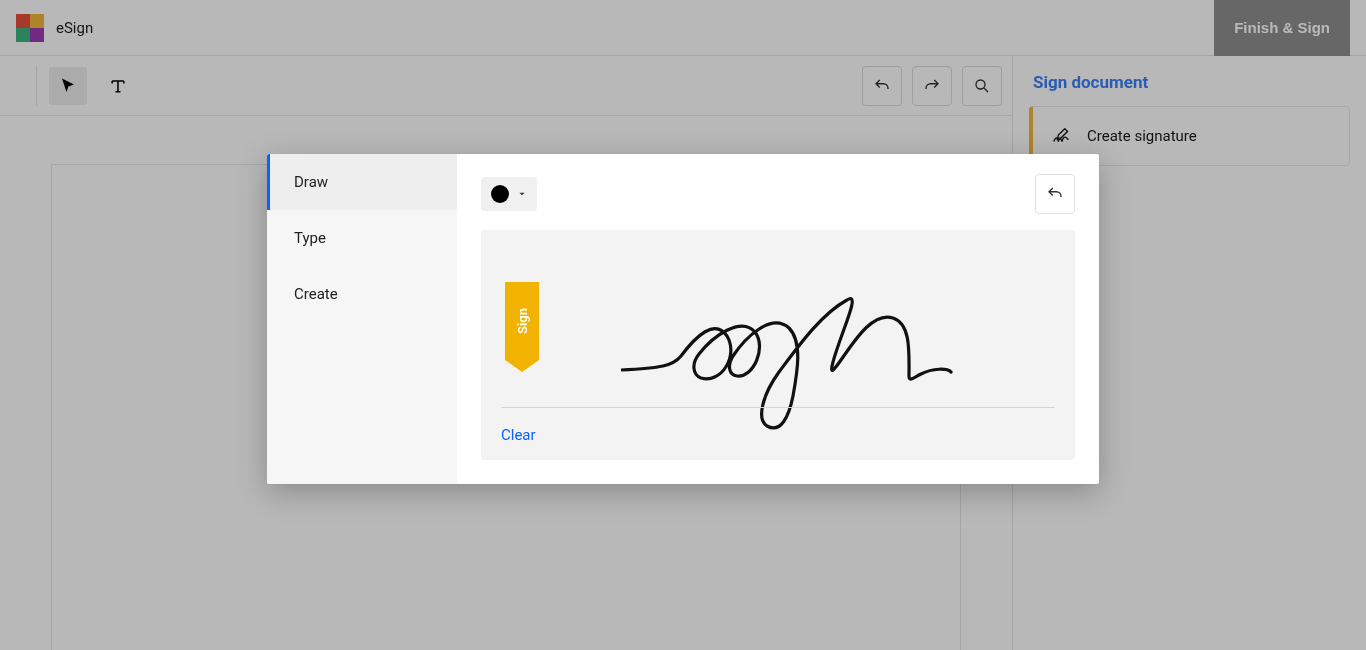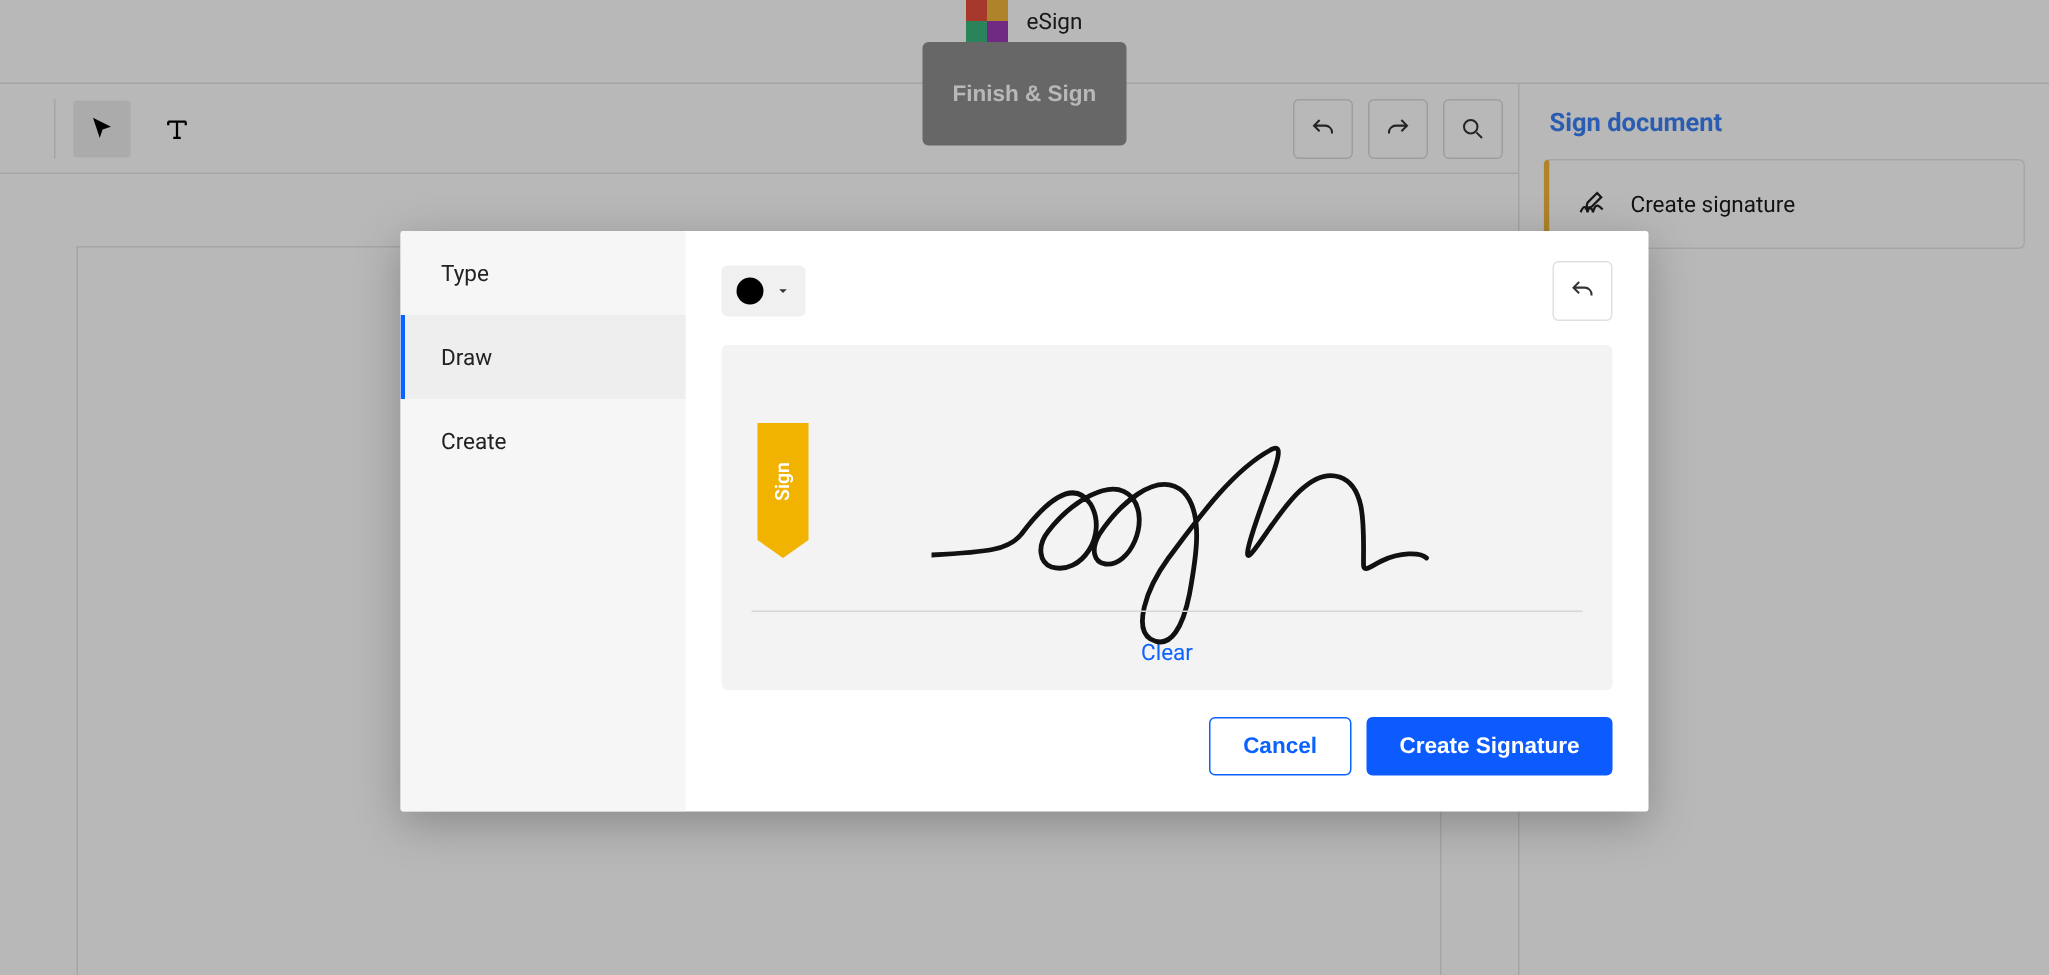--- a/index.html
+++ b/index.html
@@ -12,21 +12,20 @@
       position: relative;
     }
     
     .top-header {
       height: 56px;
       display: flex;
       align-items: center;
       padding: 0 16px;
       border-bottom: 1px solid #e6e6e6;
       justify-content: space-between;
-      flex-direction: column;
     }
     .top-header-left {
       display: flex;
       align-items: center;
       gap: 12px;
     }
     .logo {
       width: 28px;
       height: 28px;
       display: grid;
@@ -259,21 +258,21 @@
       height: 1px;
       background: #d6d6d6;
     }
     .signature-svg {
       position: absolute;
       left: 120px;
       bottom: -28px;
       pointer-events: none;
     }
     .clear-link {
-      text-align: center;
+      text-align: left;
       color: #0b62ff;
       font-size: 15px;
       cursor: pointer;
       padding-top: 10px;
     }
     .modal-actions {
       margin-top: 18px;
       display: flex;
       justify-content: flex-end;
       gap: 10px;
@@ -360,22 +359,22 @@
     <svg width="22" height="22" viewBox="0 0 24 24">
         <path fill="none" stroke="#222" stroke-width="1.6" d="M3 18c2-5 4-5 5 0 1-4 3-4 4 0 2-8 5-4 7-2M15 4l3 3-7 7-4 1 1-4z"></path>
       </svg>
     <span>Create signature</span>
   </div>
 </div>
 
 <div class="overlay">
   <div class="modal">
     <div class="modal-sidebar">
+      <div class="modal-tab active">Draw</div>
       <div class="modal-tab">Type</div>
-      <div class="modal-tab active">Draw</div>
       <div class="modal-tab">Create</div>
     </div>
     <div class="modal-main">
       <div class="modal-top-row">
         <div class="color-picker">
           <div class="color-dot"></div>
           <svg width="10" height="10" viewBox="0 0 24 24">
               <path fill="#333" d="M6 9l6 6 6-6z"></path>
             </svg>
         </div>
@@ -410,19 +409,15 @@
                  C 226 88, 248 44, 272 52
                  C 290 58, 288 86, 288 110
                  C 288 116, 292 112, 300 108
                  C 312 102, 326 102, 330 106"></path>
           </svg>
           <div class="signature-line"></div>
         </div>
         <div class="clear-link">Clear</div>
       </div>
 
-      <div class="modal-actions">
-        <button class="btn-cancel">Cancel</button>
-        <button class="btn-primary">Create Signature</button>
-      </div>
     </div>
   </div>
 </div>
 
 </body></html>

